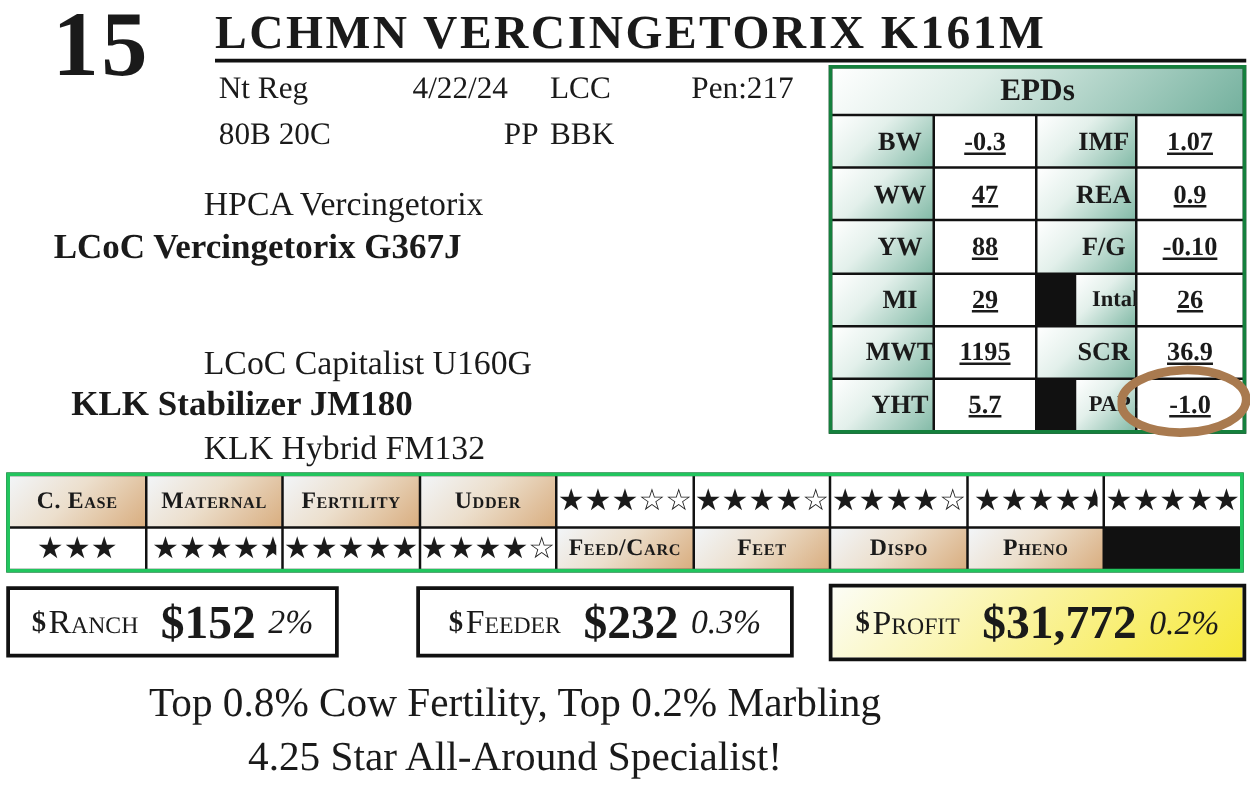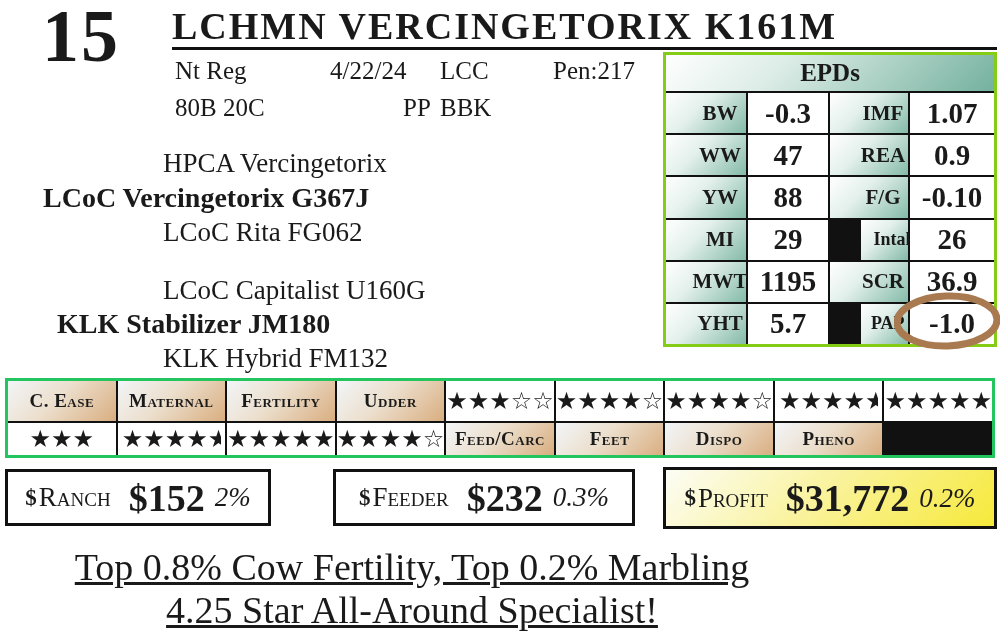--- a/index.html
+++ b/index.html
@@ -33,39 +33,39 @@
   .ped-line { position: absolute; font-size: 27px; white-space: nowrap; text-align: center; }
   .ped-parent { font-weight: bold; font-size: 28px; }
 
   
   .epd-table {
     position: absolute; left: 663px; top: 52px; width: 334px; height: 295px;
     display: grid;
     grid-template-columns: 80px 80px 78px 1fr;
     grid-template-rows: 36px repeat(6, 1fr);
     background: #111;
-    border: 3px solid #84cc16;
+    border: 3px solid #15803d;
     gap: 2px;
   }
   .epd-header {
     grid-column: 1 / 5;
     background: linear-gradient(135deg, #ffffff 0%, #dcece6 35%, #74b19e 100%);
     display: flex; align-items: center; justify-content: center;
     font-weight: bold; font-size: 25px;
   }
   .epd-label {
     background: linear-gradient(135deg, #ffffff 0%, #e3f0eb 40%, #84bba8 100%);
     display: flex; align-items: center; justify-content: center;
     font-weight: bold; font-size: 21px; white-space: nowrap; padding-left: 28px;
   }
   .epd-label.small { font-size: 18px; margin-left: 31px; }
   .epd-value {
     background: #ffffff;
     display: flex; align-items: center; justify-content: center;
-    font-weight: bold; font-size: 29px; white-space: nowrap;
+    font-weight: bold; font-size: 21px; white-space: nowrap; text-decoration: underline;
   }
   .pap-circle { position: absolute; left: 894px; top: 291px; width: 106px; height: 60px; pointer-events: none; }
 
   
   .ratings-table {
     position: absolute; left: 5px; top: 378px; width: 990px; height: 80px;
     display: grid;
     grid-template-columns: repeat(9, 1fr);
     grid-template-rows: 40px 1fr;
     grid-auto-flow: column;
@@ -99,21 +99,21 @@
     background: linear-gradient(135deg, #fcfdf6 0%, #faf3a0 45%, #f6e93a 100%);
   }
   .dollar-sign { font-size: 23px; font-weight: bold; }
   .index-name { font-size: 27px; font-weight: normal; font-variant: small-caps; margin-left: -8px; }
   .index-value { font-size: 38px; font-weight: bold; margin-left: 8px; }
   .index-pct { font-size: 27px; font-style: italic; }
 
   
   .footnote {
     position: absolute; left: 0; width: 824px;
-    text-align: center; font-size: 38px; white-space: nowrap; text-decoration: underline;
+    text-align: center; font-size: 33px; white-space: nowrap;
   }
 </style>
 </head>
 <body>
 
 <div class="page">
 
   <div class="lot-number">15</div>
   <div class="title">LCHMN VERCINGETORIX K161M</div>
   <div class="title-rule"></div>
@@ -121,21 +121,20 @@
   <div class="info-text" style="left:175px; top:57px;">Nt Reg</div>
   <div class="info-text" style="left:330px; top:57px;">4/22/24</div>
   <div class="info-text" style="left:440px; top:57px;">LCC</div>
   <div class="info-text" style="left:553px; top:57px;">Pen:217</div>
   <div class="info-text" style="left:175px; top:94px;">80B 20C</div>
   <div class="info-text" style="left:403px; top:94px;">PP</div>
   <div class="info-text" style="left:440px; top:94px;">BBK</div>
 
   <div class="ped-line" style="left:163px; top:148px;">HPCA Vercingetorix</div>
   <div class="ped-line ped-parent" style="left:43px; top:182px;">LCoC Vercingetorix G367J</div>
-  <div class="ped-line" style="left:163px; top:217px;">LCoC Rita FG062</div>
   <div class="ped-line" style="left:163px; top:275px;">LCoC Capitalist U160G</div>
   <div class="ped-line ped-parent" style="left:57px; top:308px;">KLK Stabilizer JM180</div>
   <div class="ped-line" style="left:163px; top:343px;">KLK Hybrid FM132</div>
 
   <div class="epd-table" id="epd-table">
     <div class="epd-header">EPDs</div>
   <div class="epd-label">BW</div>
       <div class="epd-value">-0.3</div>
       <div class="epd-label">IMF</div>
       <div class="epd-value">1.07</div>

